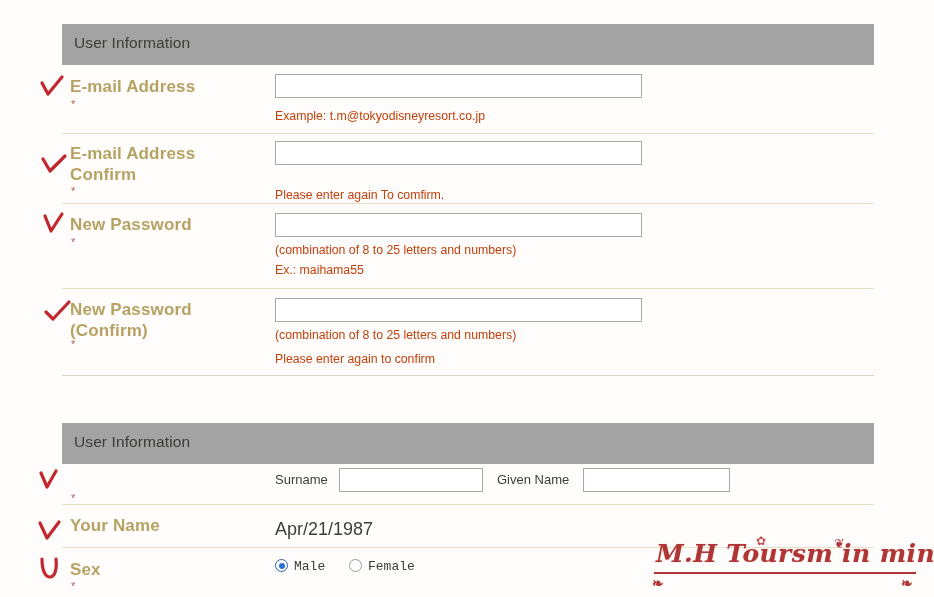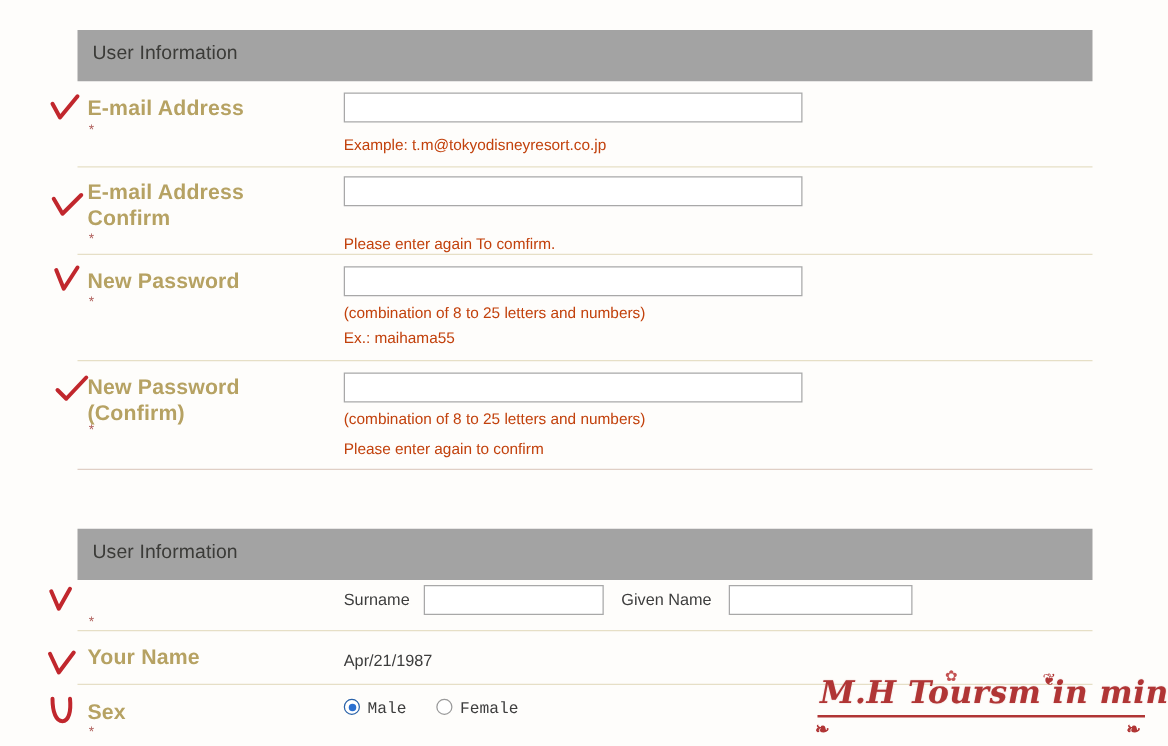--- a/index.html
+++ b/index.html
@@ -85,21 +85,21 @@
   .hint {
     position: absolute;
     color: #c2410c;
     font-size: 12.3px;
     line-height: 16px;
     white-space: nowrap;
   }
   .value {
     position: absolute;
     color: #3d3d3d;
-    font-size: 13px;
+    font-size: 18px;
     line-height: 16px;
   }
   .subfield-label {
     position: absolute;
     color: #3d3d3d;
     font-size: 13px;
     line-height: 16px;
   }
 
   

